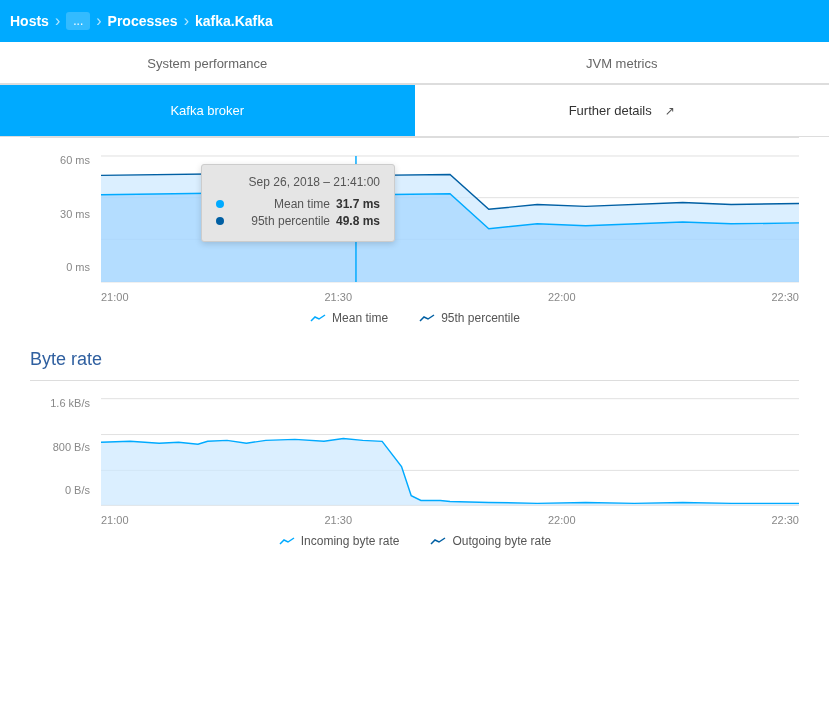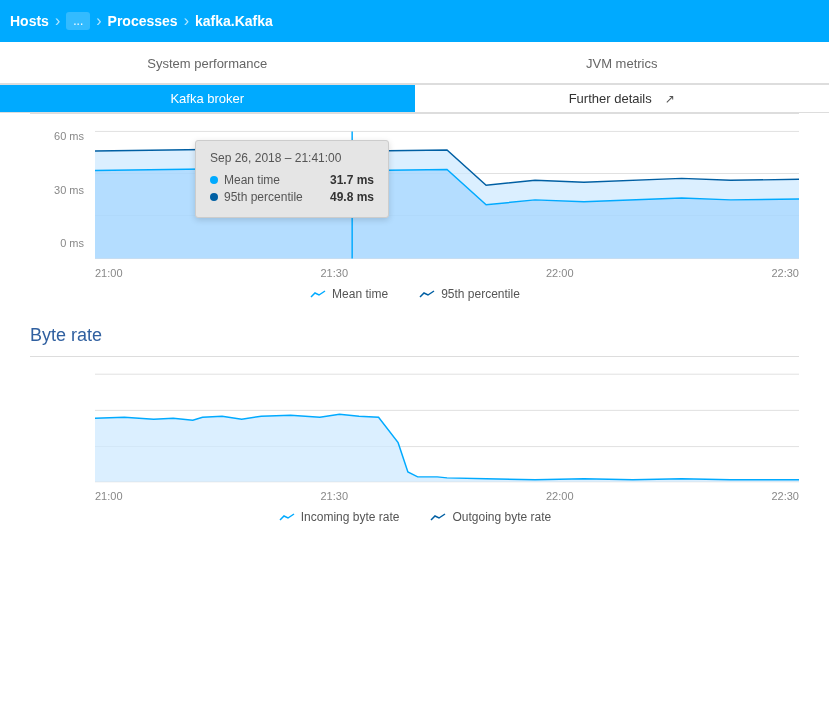--- a/index.html
+++ b/index.html
@@ -52,21 +52,21 @@
     }
 
     
     .tab-row2 {
       display: flex;
       border-bottom: 1px solid #ddd;
     }
     .tab-row2-item {
       flex: 1;
       text-align: center;
-      padding: 6px 0;
+      padding: 18px 0;
       font-size: 13px;
       color: #555;
       cursor: pointer;
     }
     .tab-row2-item.active {
       background: #00aaff;
       color: #fff;
     }
     .tab-row2-item.further {
       display: flex;
@@ -93,21 +93,22 @@
     }
     .section-divider {
       border: none;
       border-top: 1px solid #ddd;
       margin-bottom: 16px;
     }
 
     
     .chart-container {
       position: relative;
-      margin-left: 10px;
+      margin-left: 16px;
+      text-align: right;
     }
     .chart-y-labels {
       position: absolute;
       left: 0;
       top: 0;
       bottom: 30px;
       display: flex;
       flex-direction: column;
       justify-content: space-between;
       align-items: flex-end;
@@ -290,20 +291,25 @@
         <span>95th percentile</span>
       </div>
     </div>
   </div>
 
   <div style="margin-top: 24px;">
     <h2 class="section-heading">Byte rate</h2>
     <hr class="section-divider">
 
     <div class="chart-container">
+      <div class="chart-y-labels">
+        <span>1.6 kB/s</span>
+        <span>800 B/s</span>
+        <span>0 B/s</span>
+      </div>
       <div class="chart-area">
         <div class="chart-svg-container">
           <svg width="100%" height="110" viewBox="0 0 720 110">
 
             <line x1="0" y1="0" x2="720" y2="0" stroke="#e0e0e0" stroke-width="1"></line>
             <line x1="0" y1="37" x2="720" y2="37" stroke="#e0e0e0" stroke-width="1"></line>
             <line x1="0" y1="74" x2="720" y2="74" stroke="#e0e0e0" stroke-width="1"></line>
             <line x1="0" y1="110" x2="720" y2="110" stroke="#e0e0e0" stroke-width="1"></line>
 
             <polygon points="0,45 30,44 60,46 80,45 100,47 110,44 130,43 150,46 170,43 200,42 230,44 250,41 270,43 290,44 310,70 320,100 330,105 350,105 360,106 400,107 450,108 500,107 550,108 600,107 650,108 720,108 720,110 0,110" fill="#cce8ff" opacity="0.7"></polygon>

